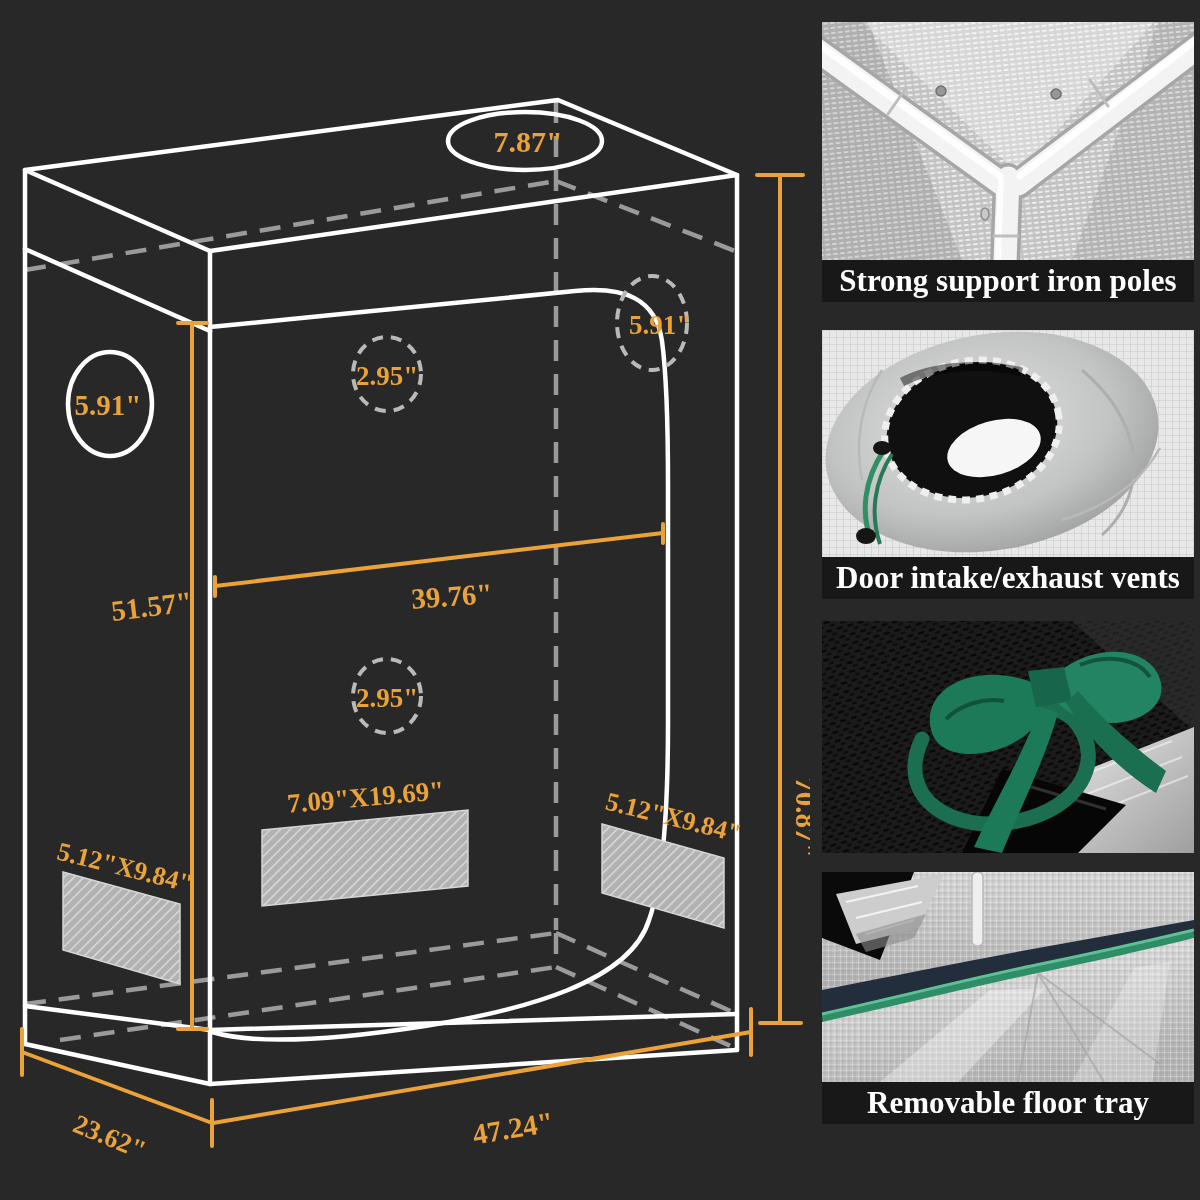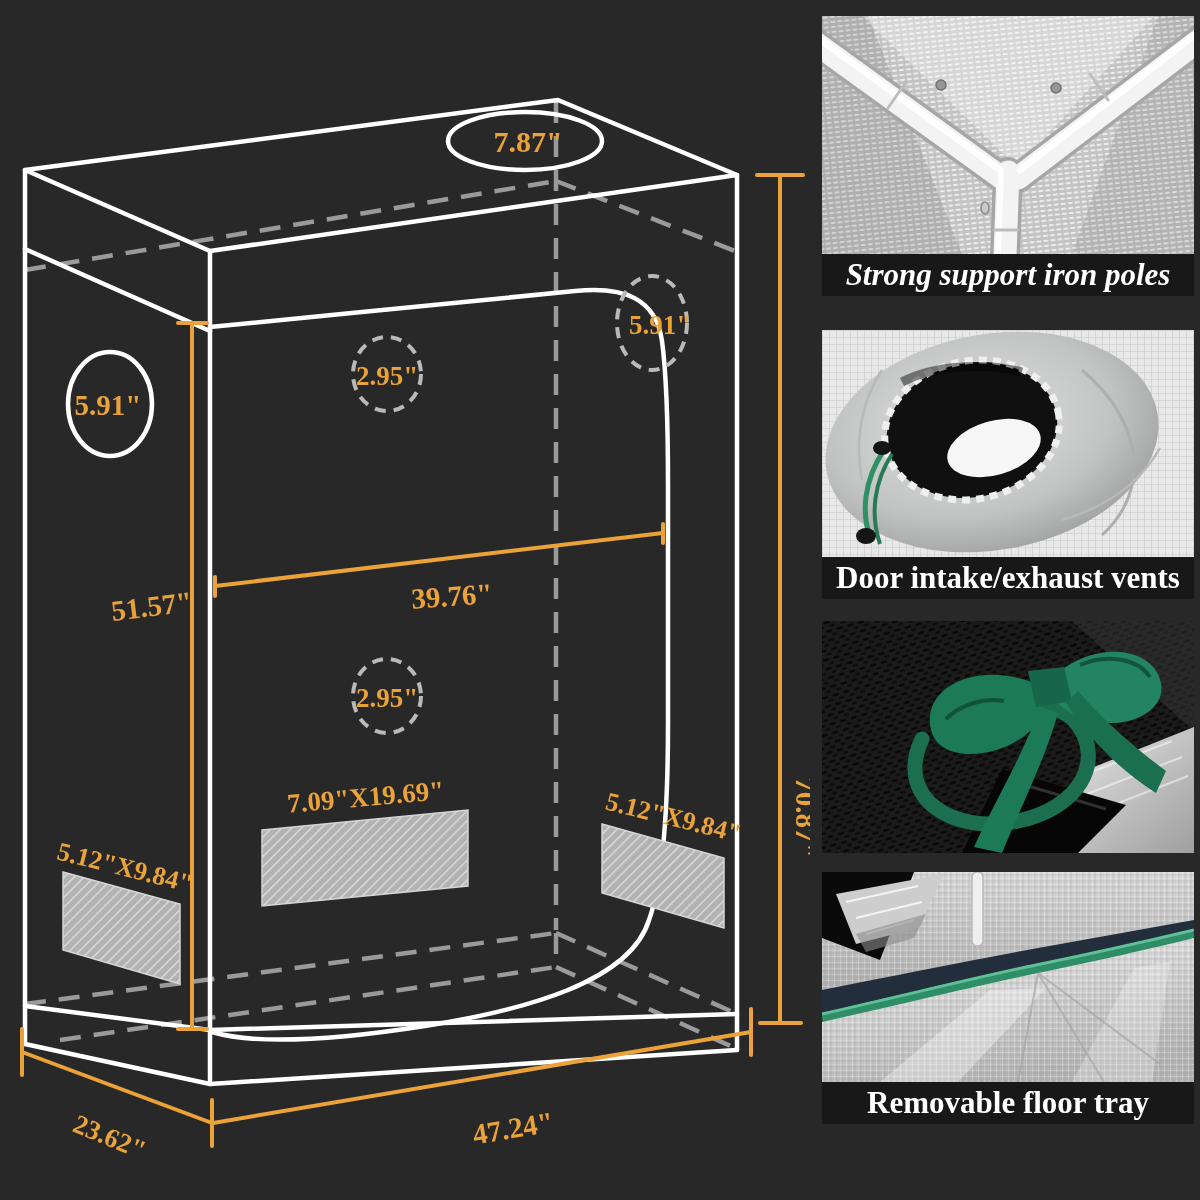--- a/index.html
+++ b/index.html
@@ -118,21 +118,21 @@
     </g>
 
     <g>
       <path class="dim" d="M22,1052 L212,1123"></path>
       <path class="dim" d="M22,1029 L22,1075"></path>
       <path class="dim" d="M212,1100 L212,1146"></path>
       <text class="olbl" x="110" y="1146" font-size="27" text-anchor="middle" transform="rotate(22.5 110 1136)">23.62"</text>
     </g>
   </svg>
 
-  <div class="panel" style="top:16px;font-style:italic;">
+  <div class="panel" style="top:22px;">
     <svg class="photo" height="238" viewBox="0 0 372 238">
       <defs>
         <pattern id="mesh1" width="7" height="5" patternUnits="userSpaceOnUse" patternTransform="rotate(-6)">
           <rect width="7" height="5" fill="#c3c3c3"></rect>
           <rect x="0.6" y="0.9" width="5.2" height="2.1" rx="1" fill="#ededed"></rect>
         </pattern>
       </defs>
       <rect width="372" height="238" fill="url(#mesh1)"></rect>
       <polygon points="40,0 332,0 196,152" fill="#ffffff" opacity="0.32"></polygon>
       <polygon points="0,0 46,0 140,238 0,238" fill="#000000" opacity="0.10"></polygon>

